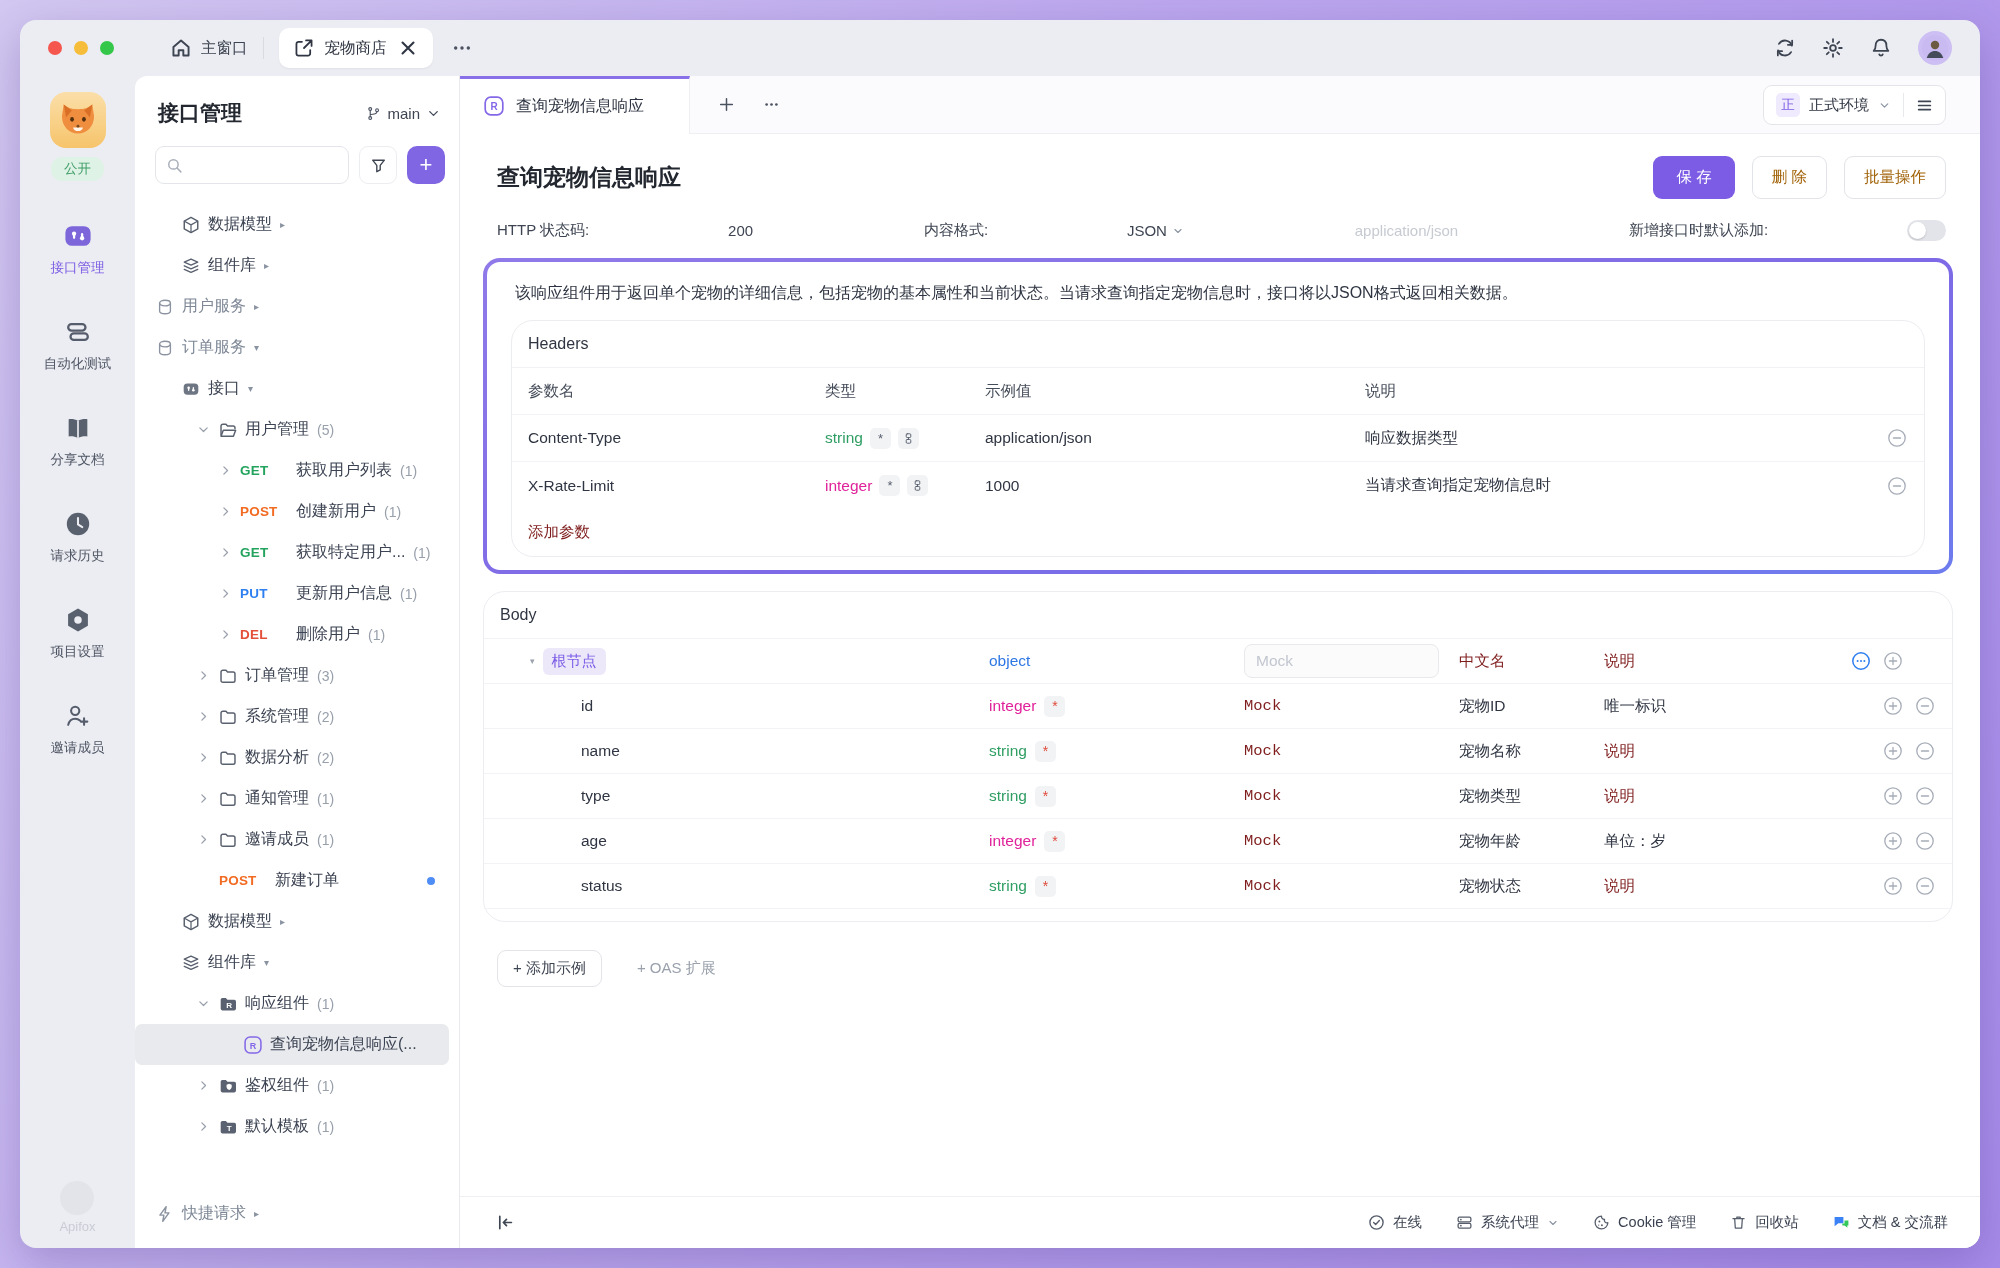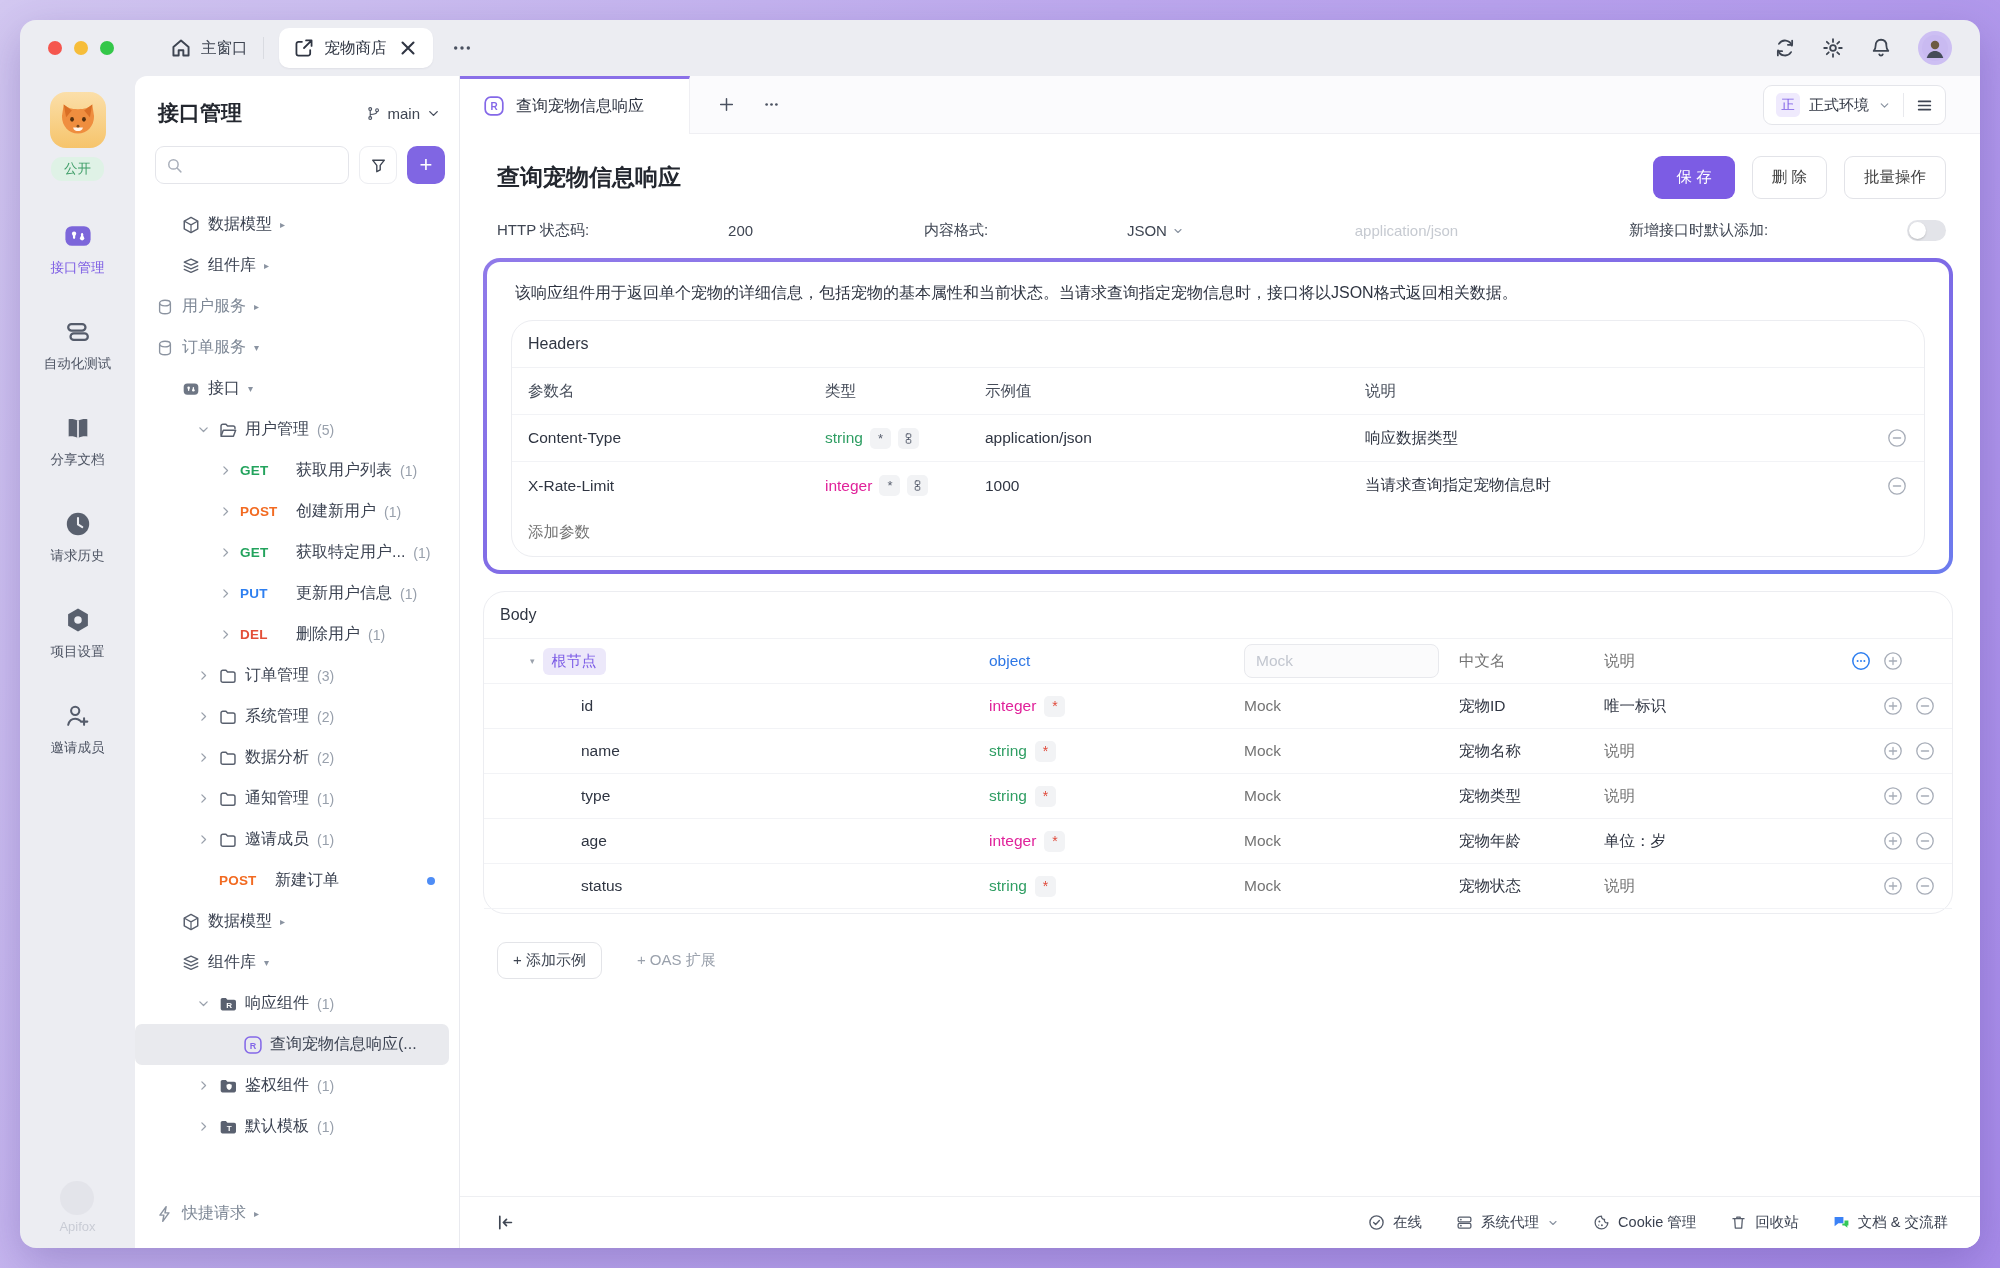--- a/index.html
+++ b/index.html
@@ -82,21 +82,21 @@
   .strip-btn svg { width:17px; height:17px; }
   .env { position:absolute; right:34px; top:9px; height:40px; background:#fff; border:1px solid #E4E5EA; border-radius:9px; display:flex; align-items:center; gap:9px; padding:0 12px; font-size:15px; color:#2F3542; }
   .env-badge { width:24px; height:24px; border-radius:5px; background:#EFEAFD; color:#7B5BE6; display:grid; place-items:center; font-size:13.5px; }
   .env svg { width:13px; height:13px; color:#8A93A1; }
   .env-div { width:1px; height:24px; background:#E8E9ED; margin:0 3px; }
   .env-menu svg { width:17px; height:17px; color:#3E4552; }
 
   .title-row { display:flex; align-items:center; padding:22px 34px 0 37px; }
   .page-title { font-size:23px; font-weight:700; color:#23272F; }
   .actions { margin-left:auto; display:flex; gap:17px; }
-  .btn { border:1px solid #E2E3E8; background:#fff; color:#404040; border-radius:9px; padding:10px 19px; font-size:15.5px; cursor:default; }
+  .btn { border:1px solid #E2E3E8; background:#fff; color:#a16207; border-radius:9px; padding:10px 19px; font-size:15.5px; cursor:default; }
   .btn-primary { border:none; background:#7C5CE4; color:#fff; padding:10px 23px; }
 
   .meta-row { display:flex; align-items:center; padding:21px 34px 0 37px; font-size:15px; color:#3E4552;justify-content:space-between; }
   .meta-row .gap-lg{ margin-left:42px; } .meta-row .gap-sm{ margin-left:10px; }
   .json-sel { display:flex; align-items:center; gap:5px; }
   .json-sel svg { width:12px; height:12px; color:#8A93A1; }
   .ct-ghost { color:#C6CAD1; }
   .toggle { width:39px; height:21px; border-radius:11px; background:#E3E4E9; position:relative; flex:0 0 auto; }
   .toggle .knob { position:absolute; left:2px; top:2px; width:17px; height:17px; border-radius:50%; background:#fff; box-shadow:0 1px 2px rgba(0,0,0,.18); }
 
@@ -108,26 +108,26 @@
   .sect-title { padding:14px 16px; font-size:16px; color:#2F3542; border-bottom:1px solid #F1F2F5; }
   .hrow { display:flex; align-items:center; height:47px; padding:0 16px; border-bottom:1px solid #F2F3F6; font-size:15.5px; color:#2F3542; }
   .hrow:last-child { border-bottom:none; }
   .c-name{ width:297px; flex:0 0 auto; } .c-type{ width:160px; flex:0 0 auto; display:flex; align-items:center; gap:7px; }
   .c-ex{ width:380px; flex:0 0 auto; } .c-desc{ flex:1; } .c-act{ width:40px; flex:0 0 auto; display:flex; justify-content:flex-end; }
   .hhead { color:#454C59; }
   .t-green{ color:var(--c-string); } .t-magenta{ color:var(--c-integer); } .t-blue{ color:var(--c-object); }
   .mini { width:21px; height:21px; border-radius:5px; background:#F2F3F5; display:grid; place-items:center; color:#5A6170; font-size:13px; }
   .mini svg { width:13px; height:13px; }
   .mini.req { color:#E0493A; font-size:14px; }
-  .ph { color:#737373; }
+  .ph { color:#7f1d1d;font-family:Liberation Mono, monospace; }
   .circ { width:22px; height:22px; color:#A7ADB8; }
   .circ svg { width:22px; height:22px; }
   .circ.blue { color:#2E7FF0; }
 
-  .bodybox { margin-top:17px; padding-bottom:4px; }
+  .bodybox { margin-top:17px; padding-bottom:12px; }
   .brow { display:flex; align-items:center; height:45px; border-bottom:1px solid #F2F3F6; font-size:15.5px; padding-right:16px; color:#2F3542; }
   .b-name { width:505px; flex:0 0 auto; display:flex; align-items:center; gap:8px; }
   .b-name.child { padding-left:97px; }
   .b-name.root { padding-left:46px; }
   .b-type { width:255px; flex:0 0 auto; display:flex; align-items:center; gap:8px; }
   .b-mock { width:215px; flex:0 0 auto; }
   .b-cn { width:145px; flex:0 0 auto; }
   .b-desc { flex:1; }
   .b-act { width:108px; flex:0 0 auto; display:flex; gap:10px; justify-content:flex-end; align-items:center; }
   .root-pill { background:#ECE8FA; color:#7C5CE6; border-radius:6px; padding:4px 9px; font-size:15px; }

